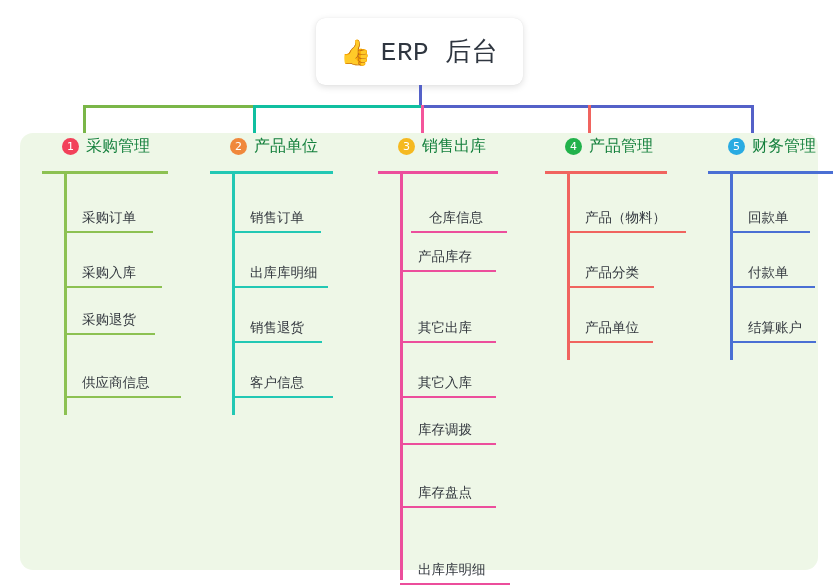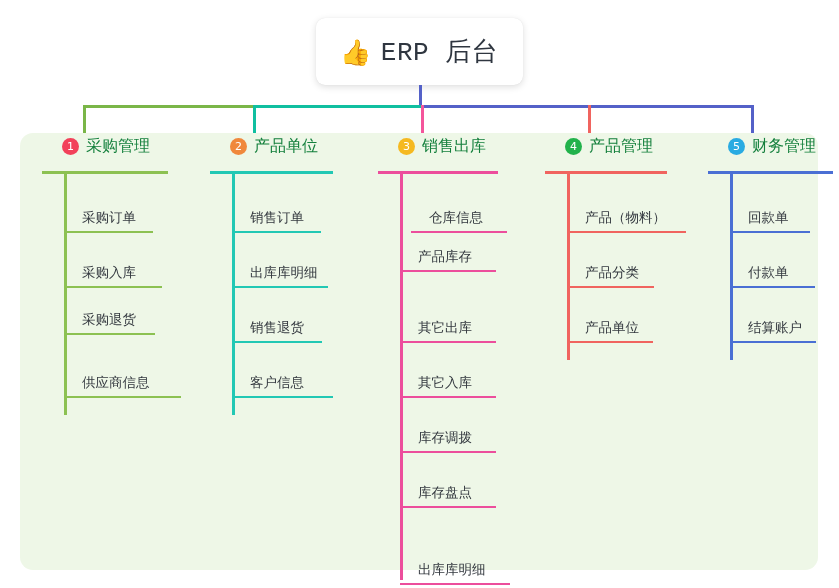--- a/index.html
+++ b/index.html
@@ -232,21 +232,21 @@
             <div class="leaf-rule" style="width: 96px; background: rgb(236, 78, 156);"></div>
           </div>
           <div class="leaf" style="top: 170px; height: 40px; width: 96px;">
             <span class="leaf-label">其它出库</span>
             <div class="leaf-rule" style="width: 96px; background: rgb(236, 78, 156);"></div>
           </div>
           <div class="leaf" style="top: 225px; height: 40px; width: 96px;">
             <span class="leaf-label">其它入库</span>
             <div class="leaf-rule" style="width: 96px; background: rgb(236, 78, 156);"></div>
           </div>
-          <div class="leaf" style="top: 280px; height: 40px; width: 96px;">
+          <div class="leaf" style="top: 272px; height: 40px; width: 96px;">
             <span class="leaf-label">库存调拨</span>
             <div class="leaf-rule" style="width: 96px; background: rgb(236, 78, 156);"></div>
           </div>
           <div class="leaf" style="top: 335px; height: 40px; width: 96px;">
             <span class="leaf-label">库存盘点</span>
             <div class="leaf-rule" style="width: 96px; background: rgb(236, 78, 156);"></div>
           </div>
           <div class="leaf" style="top: 412px; height: 40px; width: 110px;">
             <span class="leaf-label">出库库明细</span>
             <div class="leaf-rule" style="width: 110px; background: rgb(236, 78, 156);"></div>

